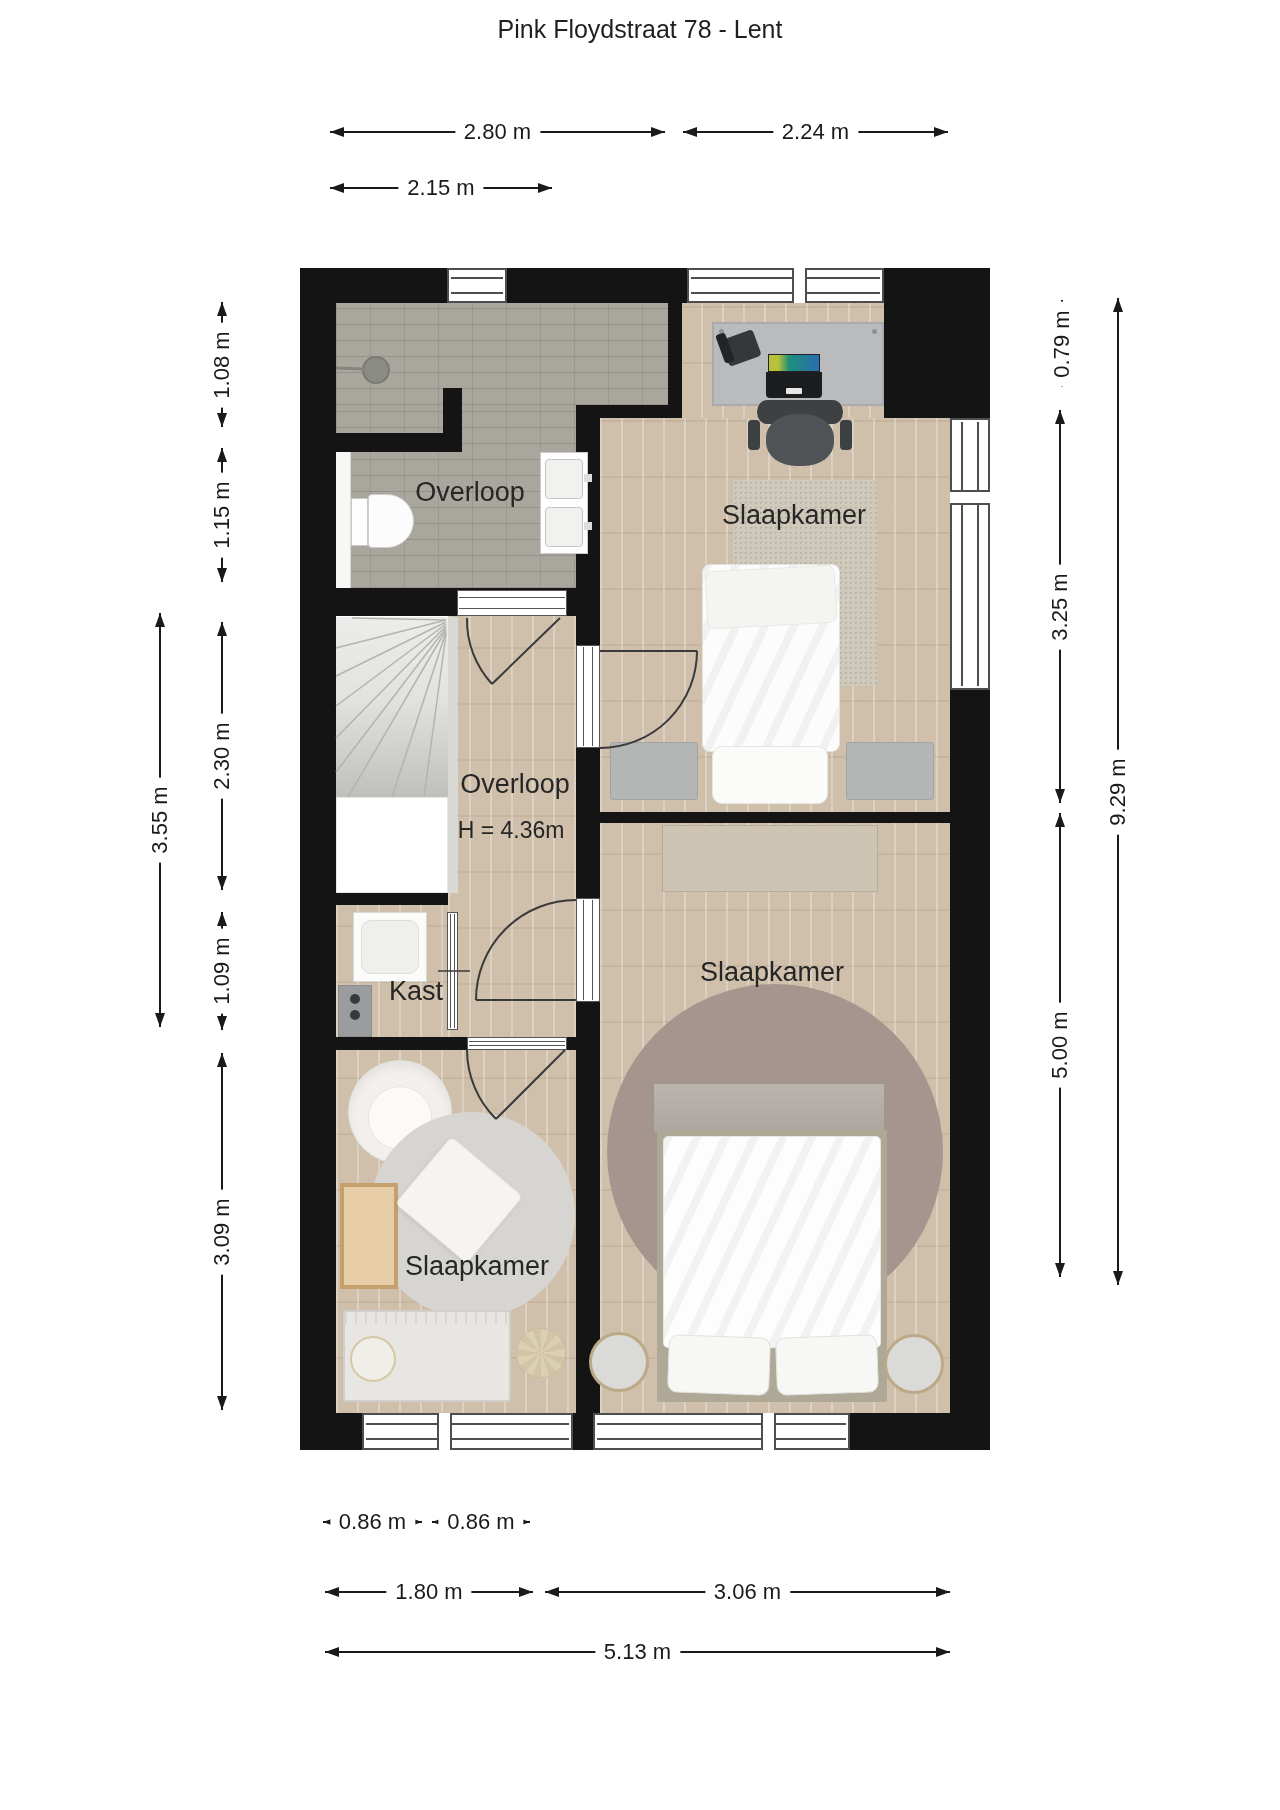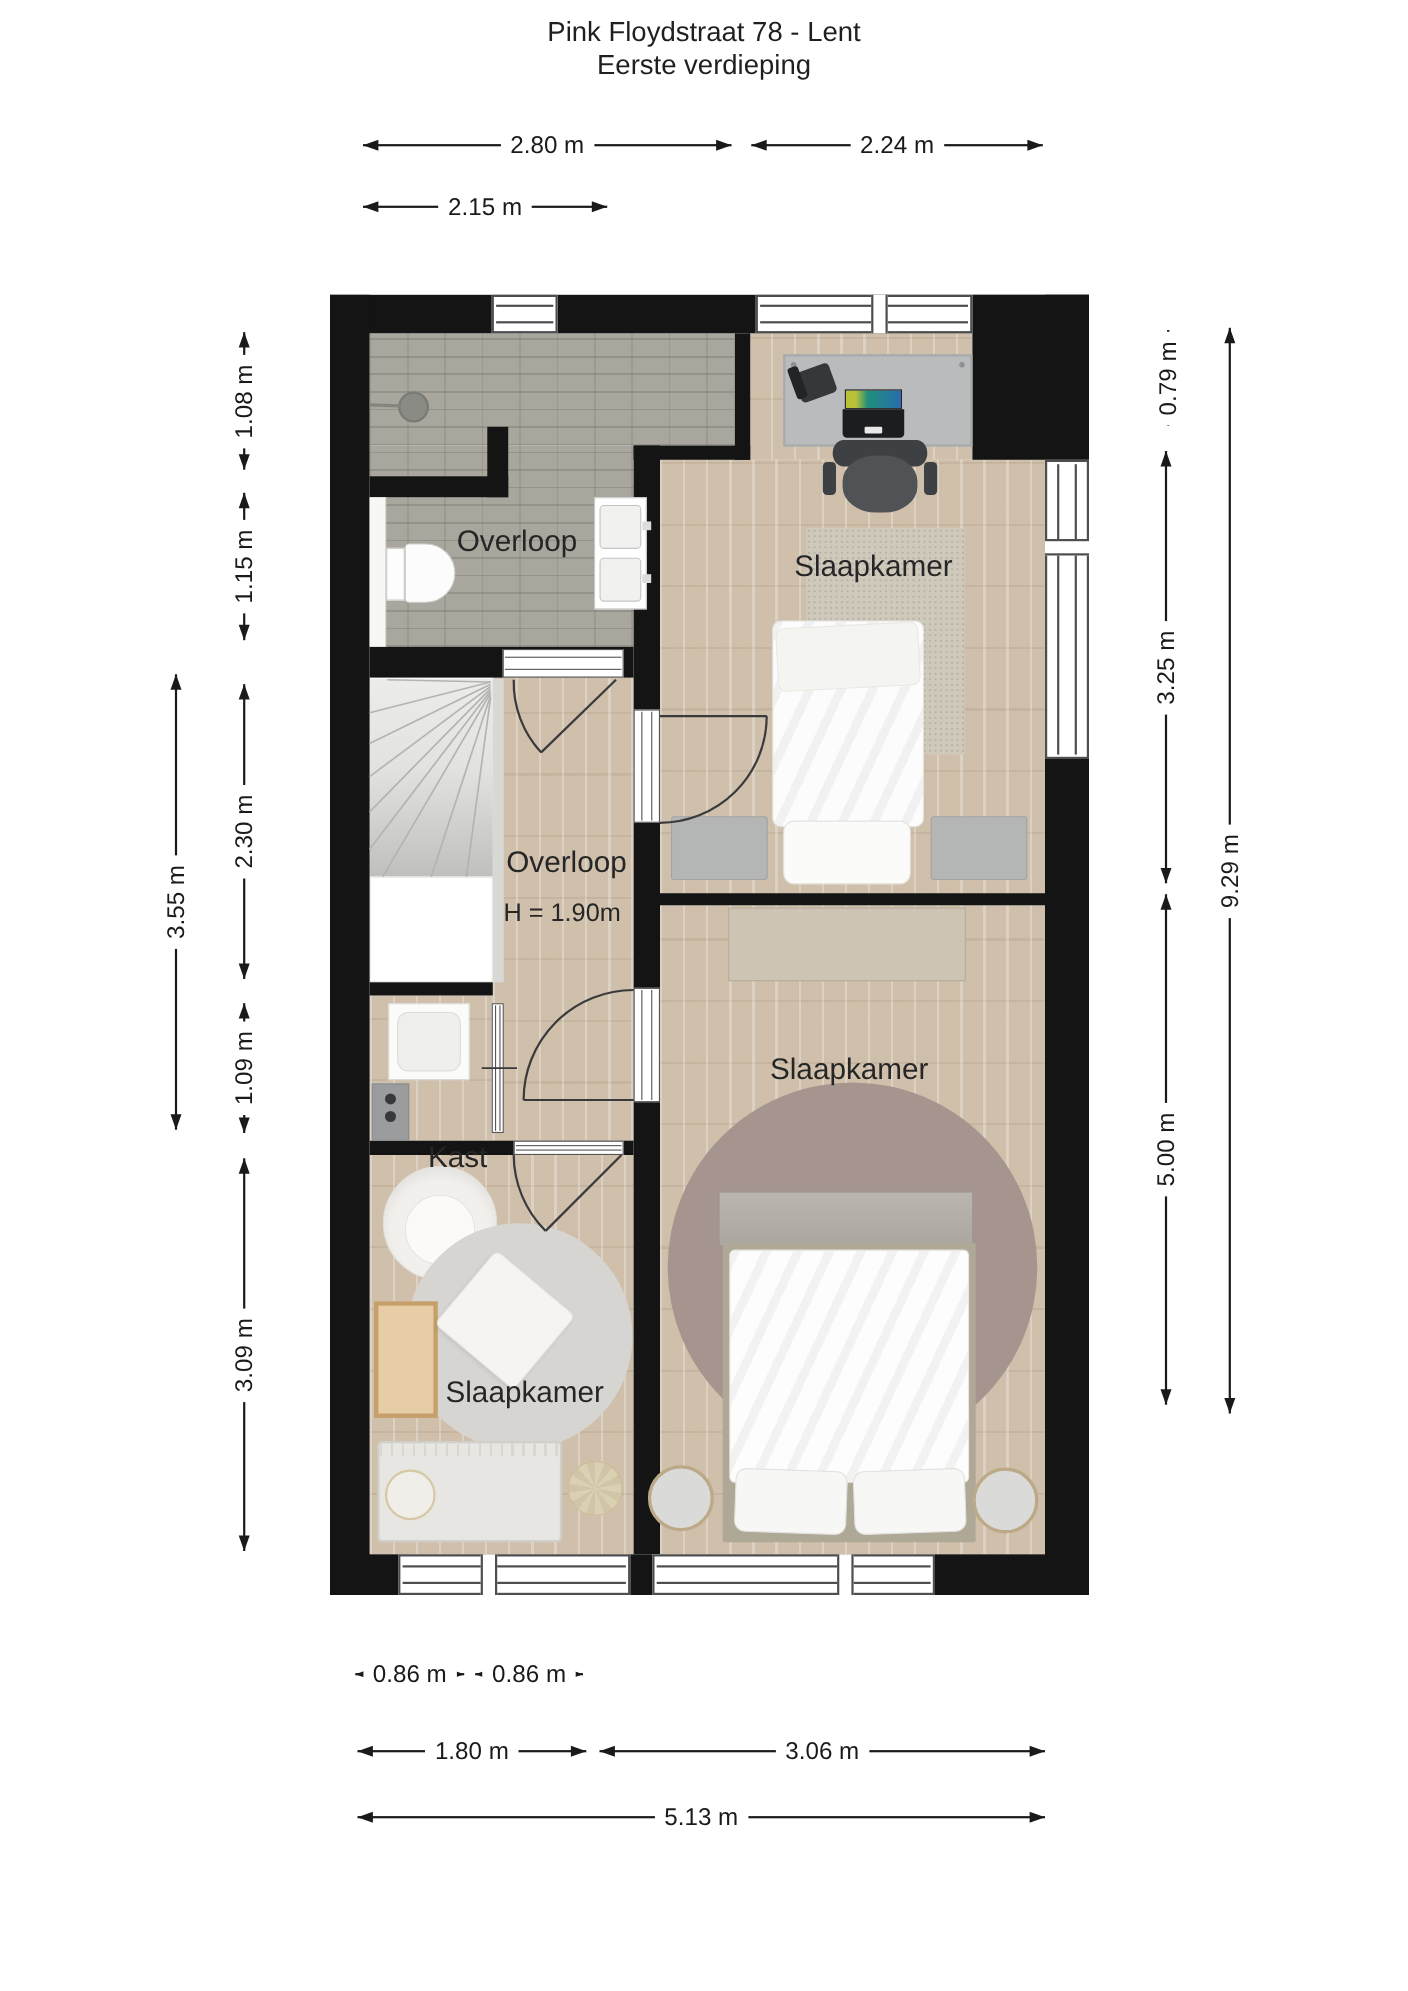--- a/index.html
+++ b/index.html
@@ -59,21 +59,20 @@
 
   svg.overlay{position:absolute;left:0;top:0;pointer-events:none}
 </style>
 </head>
 <body>
 
 <div class="page">
 
   <div class="title">
     <div>Pink Floydstraat 78 - Lent</div>
-    <div>Eerste verdieping</div>
   </div>
 
   <div class="abs tile" style="left:336px;top:303px;width:332px;height:102px"></div>
   <div class="abs tile" style="left:336px;top:405px;width:240px;height:183px"></div>
   <div class="abs wood" style="left:680px;top:303px;width:204px;height:115px"></div>
   <div class="abs wood" style="left:600px;top:418px;width:350px;height:394px"></div>
   <div class="abs wood" style="left:448px;top:615px;width:128px;height:424px"></div>
   <div class="abs wood" style="left:336px;top:905px;width:112px;height:132px"></div>
   <div class="abs wood" style="left:600px;top:823px;width:350px;height:590px"></div>
   <div class="abs wood" style="left:336px;top:1050px;width:240px;height:363px"></div>
@@ -209,22 +208,22 @@
       <line x1="576" y1="1000" x2="476" y2="1000"></line>
       <path d="M467,1050 A98,98 0 0 0 496,1119"></path>
       <line x1="565" y1="1050" x2="496" y2="1119"></line>
       <line x1="438" y1="971" x2="470" y2="971" stroke-width="1.5"></line>
     </g>
   </svg>
 
   <div class="rlabel" style="left:470px;top:492px">Overloop</div>
   <div class="rlabel" style="left:794px;top:515px">Slaapkamer</div>
   <div class="rlabel" style="left:515px;top:784px">Overloop</div>
-  <div class="rlabel small" style="left:511px;top:830px">H = 1.90m</div>
-  <div class="rlabel" style="left:416px;top:1052px">Kast</div>
+  <div class="rlabel small" style="left:511px;top:830px">H = 4.36m</div>
+  <div class="rlabel" style="left:416px;top:991px">Kast</div>
   <div class="rlabel" style="left:772px;top:972px">Slaapkamer</div>
   <div class="rlabel" style="left:477px;top:1266px">Slaapkamer</div>
 
   <div class="dimh" style="left:330px;top:132px;width:335px">
     <span class="ln"></span>
       <span class="al"></span>
       <span class="ar"></span>
     <span class="lbl">2.80 m</span>
   </div>
   <div class="dimh" style="left:683px;top:132px;width:265px">

